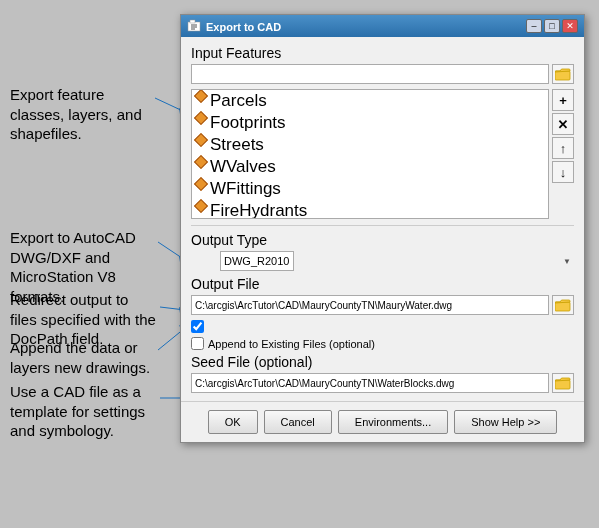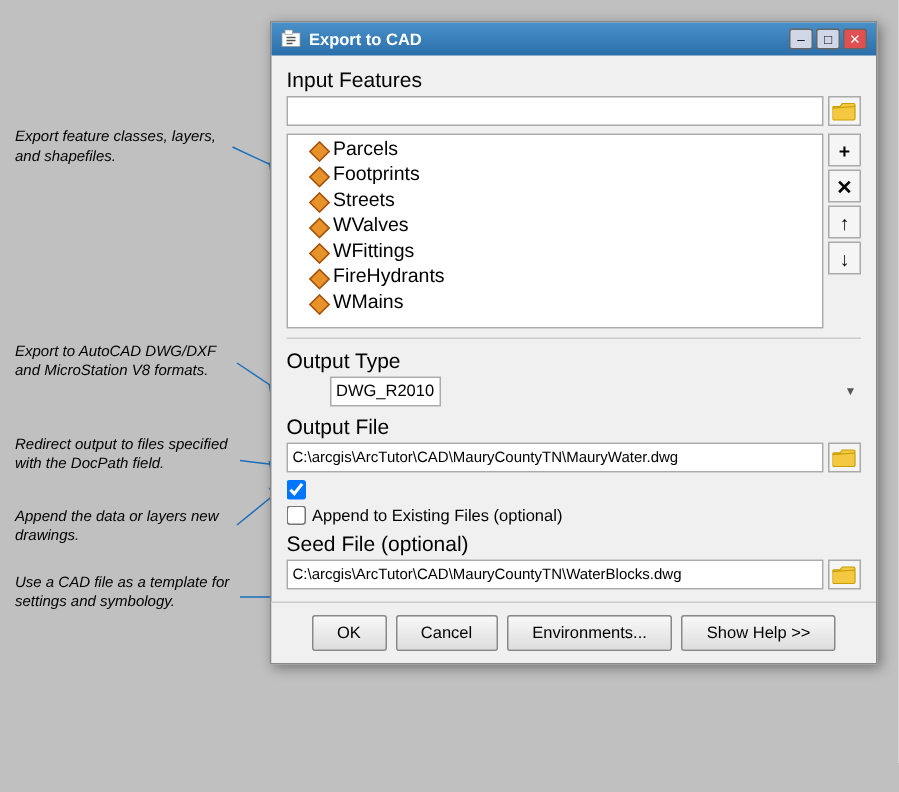--- a/index.html
+++ b/index.html
@@ -16,24 +16,23 @@
 
     .page-wrapper {
       position: relative;
       width: 599px;
       height: 528px;
     }
 
     .annotation {
       position: absolute;
       left: 10px;
-      font-size: 10px;
+      font-size: 15px;
       color: #000;
       line-height: 1.3;
-      font-style: italic;
     }
 
     .dialog {
       position: absolute;
       left: 180px;
       top: 14px;
       width: 405px;
       background: #f0f0f0;
       border: 1px solid #888;
       box-shadow: 2px 2px 8px rgba(0,0,0,0.4);
@@ -136,24 +135,24 @@
     .list-area {
       flex: 1;
       height: 130px;
       border: 1px solid #aaa;
       background: white;
       overflow-y: auto;
     }
 
     .list-item {
       display: flex;
-      align-items: flex-end;
-      padding: 1px 16px;
+      align-items: flex-start;
+      padding: 1px 4px;
       gap: 4px;
-      font-size: 13px;
+      font-size: 17px;
     }
 
     .side-btns {
       display: flex;
       flex-direction: column;
       gap: 2px;
     }
 
     .side-btn {
       width: 22px;

